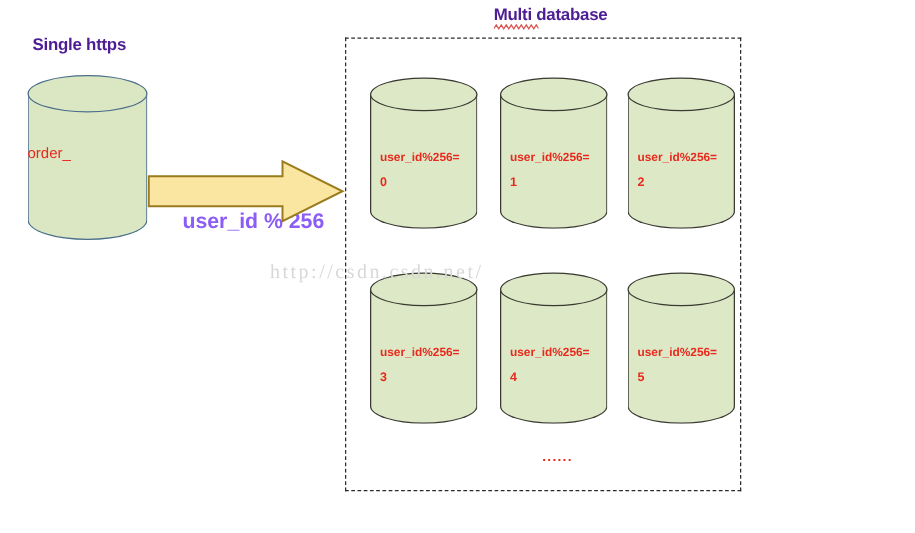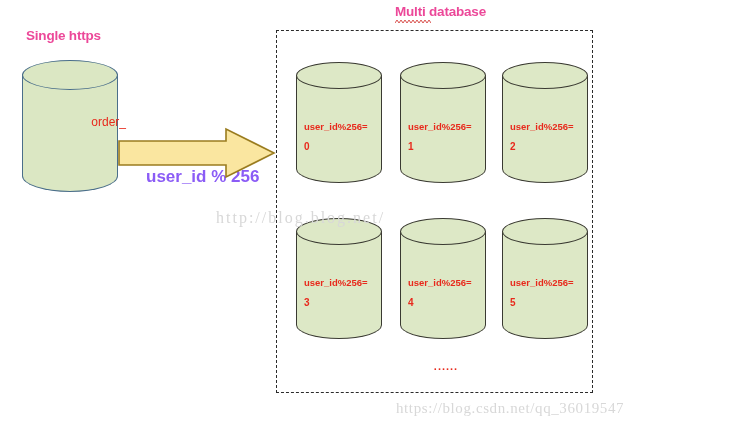--- a/index.html
+++ b/index.html
@@ -13,21 +13,21 @@
     height: 426px;
     background: #ffffff;
     overflow: hidden;
     font-family: "Liberation Sans", sans-serif;
   }
 
   
   .title {
     position: absolute;
     font-weight: bold;
-    color: #ec4899;
+    color: #4c1d95;
     white-space: nowrap;
     letter-spacing: -0.2px;
   }
   #single-table-title {
     left: 26px;
     top: 28px;
     font-size: 13.5px;
   }
   #multi-db-title {
     left: 395px;
@@ -75,21 +75,21 @@
     box-sizing: border-box;
     background: #dbe7c3;
     border: 1.4px solid #4a6e8a;
     border-radius: 50%;
   }
   #single-cylinder .label {
     position: absolute;
     left: 0;
     top: 55px;
     width: 104px;
-    text-align: right;
+    text-align: left;
     color: #e8291c;
     font-size: 12px;
     font-family: "Liberation Sans", sans-serif;
   }
 
   
   #split-arrow {
     position: absolute;
     left: 118px;
     top: 127px;
@@ -289,16 +289,15 @@
 
   <div class="shard" id="shard-5">
     <div class="body"></div>
     <div class="top"></div>
     <div class="shard-label">user_id%256=</div>
     <div class="shard-value">5</div>
   </div>
 
   <div id="shard-ellipsis">......</div>
 
-  <div class="watermark" id="watermark-center">http://blog.blog.net/</div>
-  <div class="watermark" id="watermark-bottom">https://blog.csdn.net/qq_36019547</div>
+  <div class="watermark" id="watermark-center">http://csdn.csdn.net/</div>
 
 </div>
 
 </body></html>

